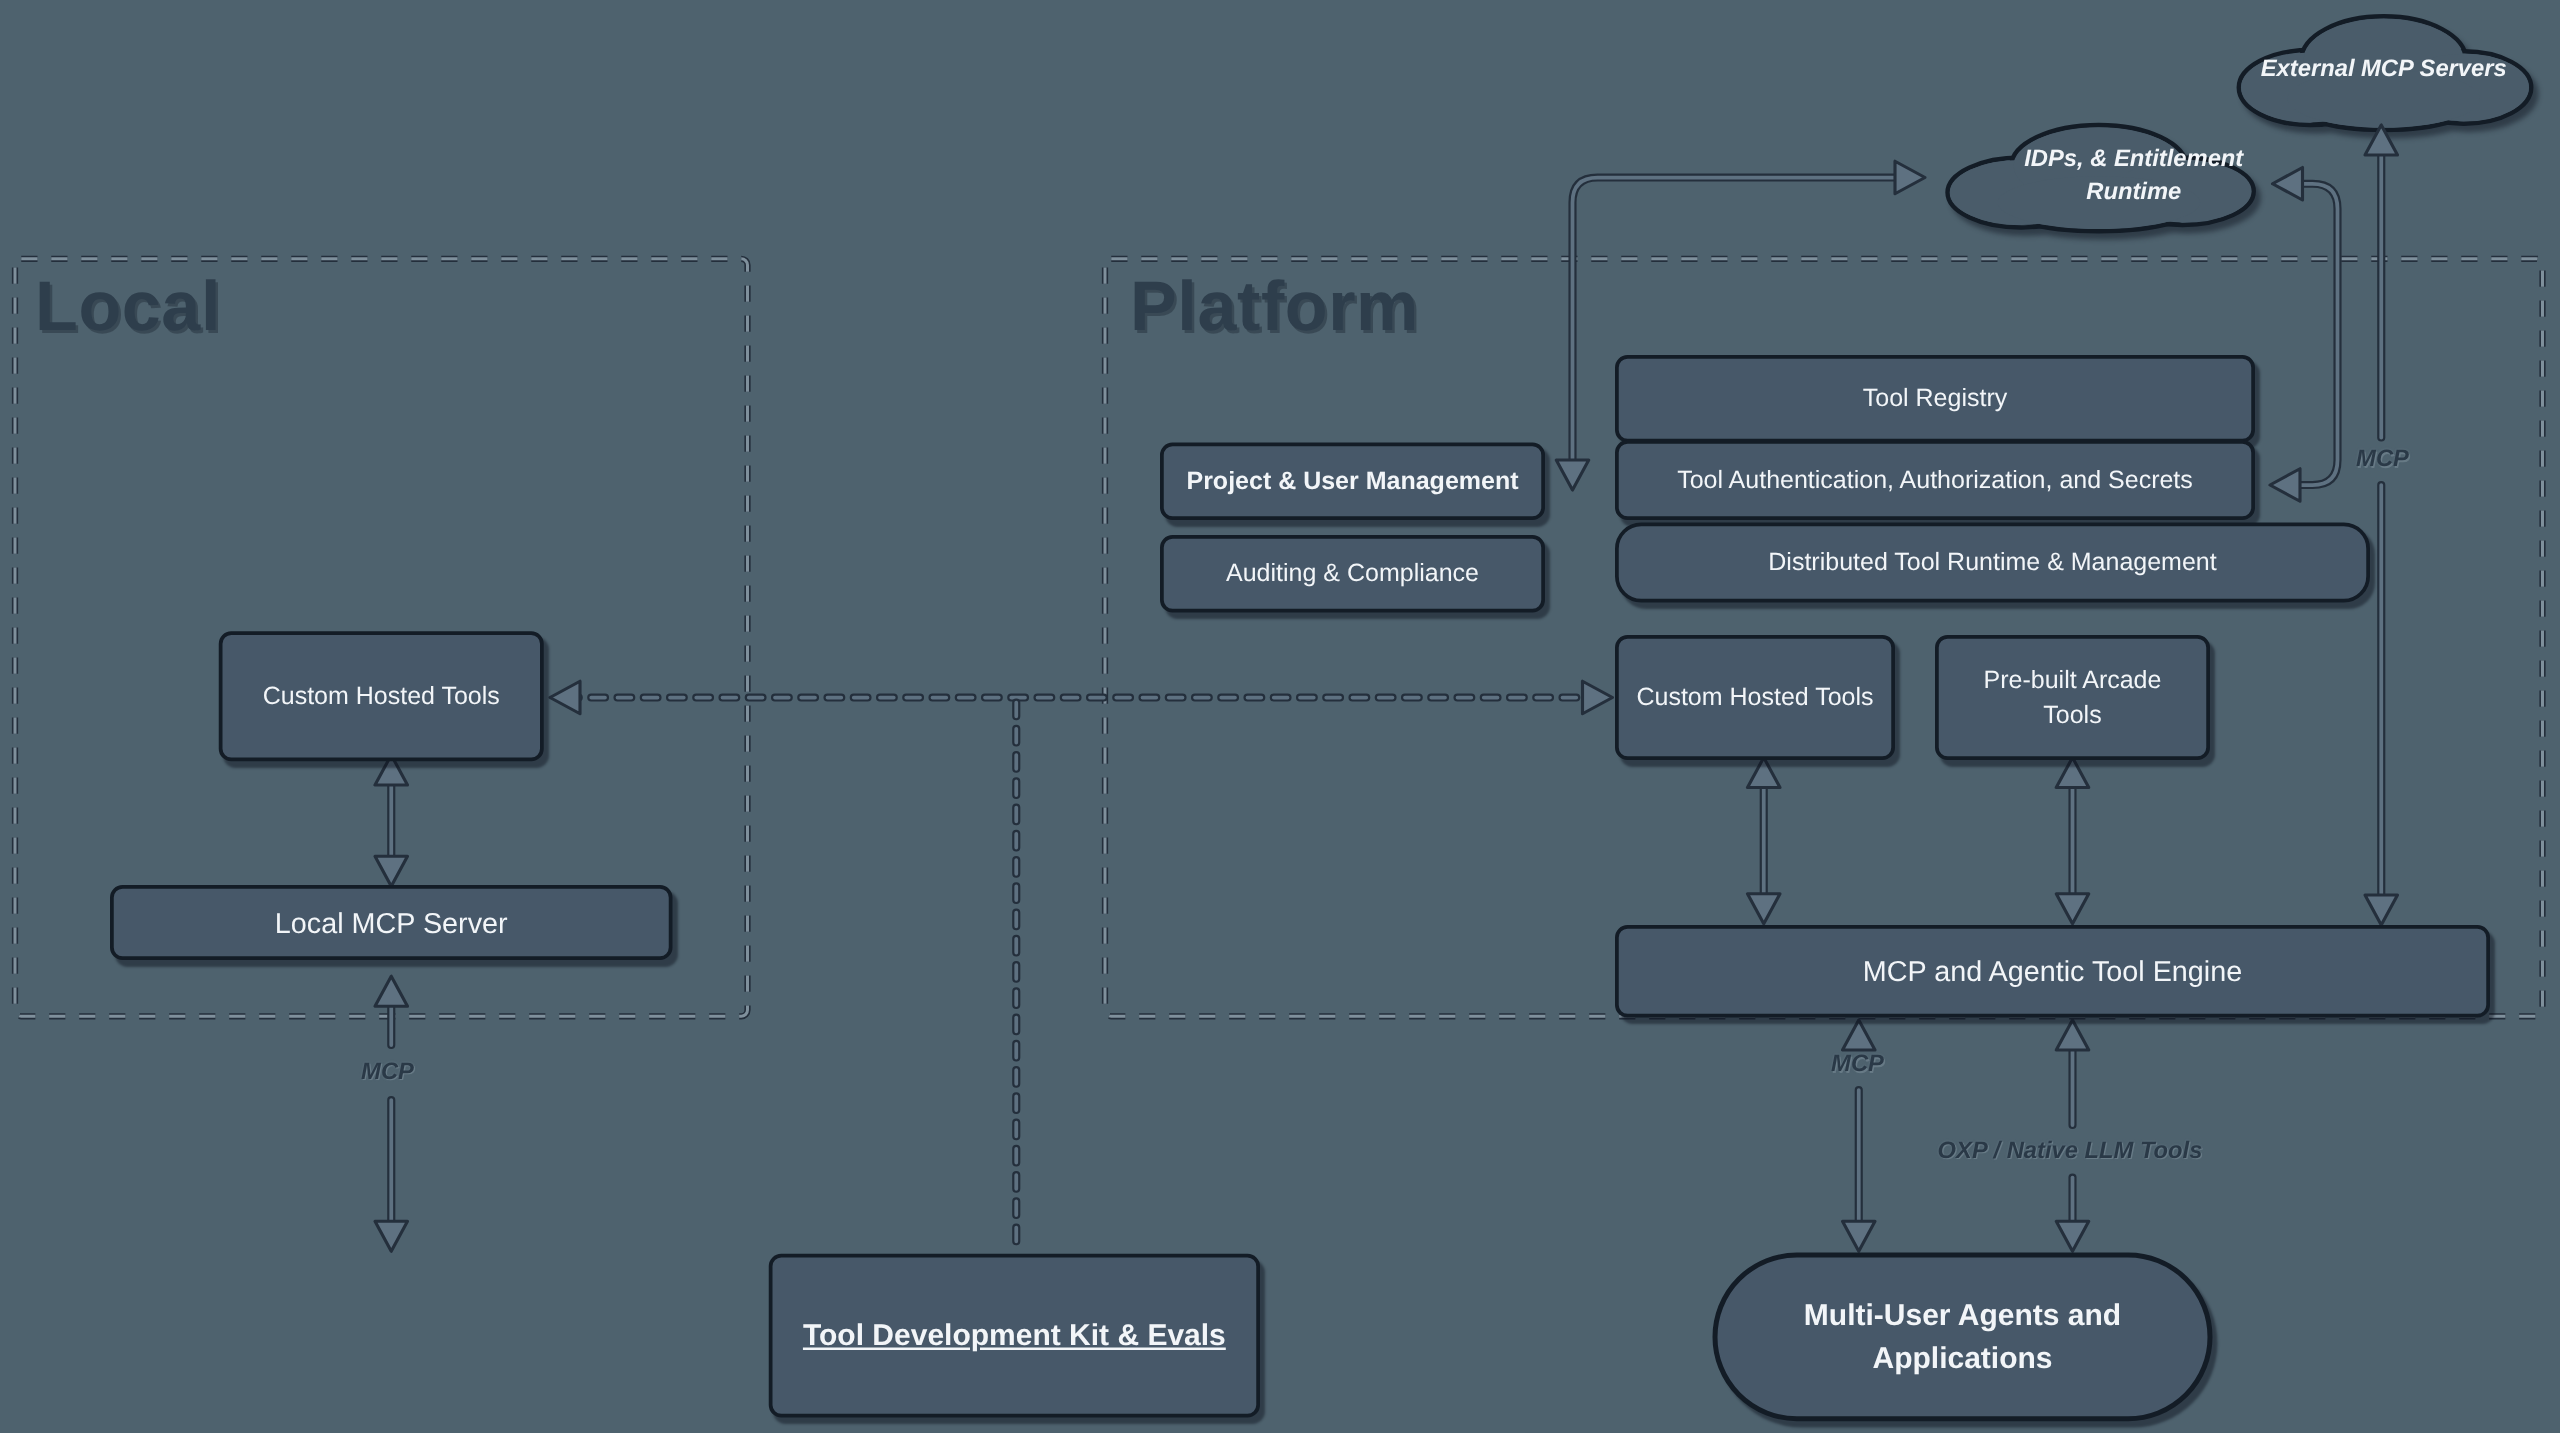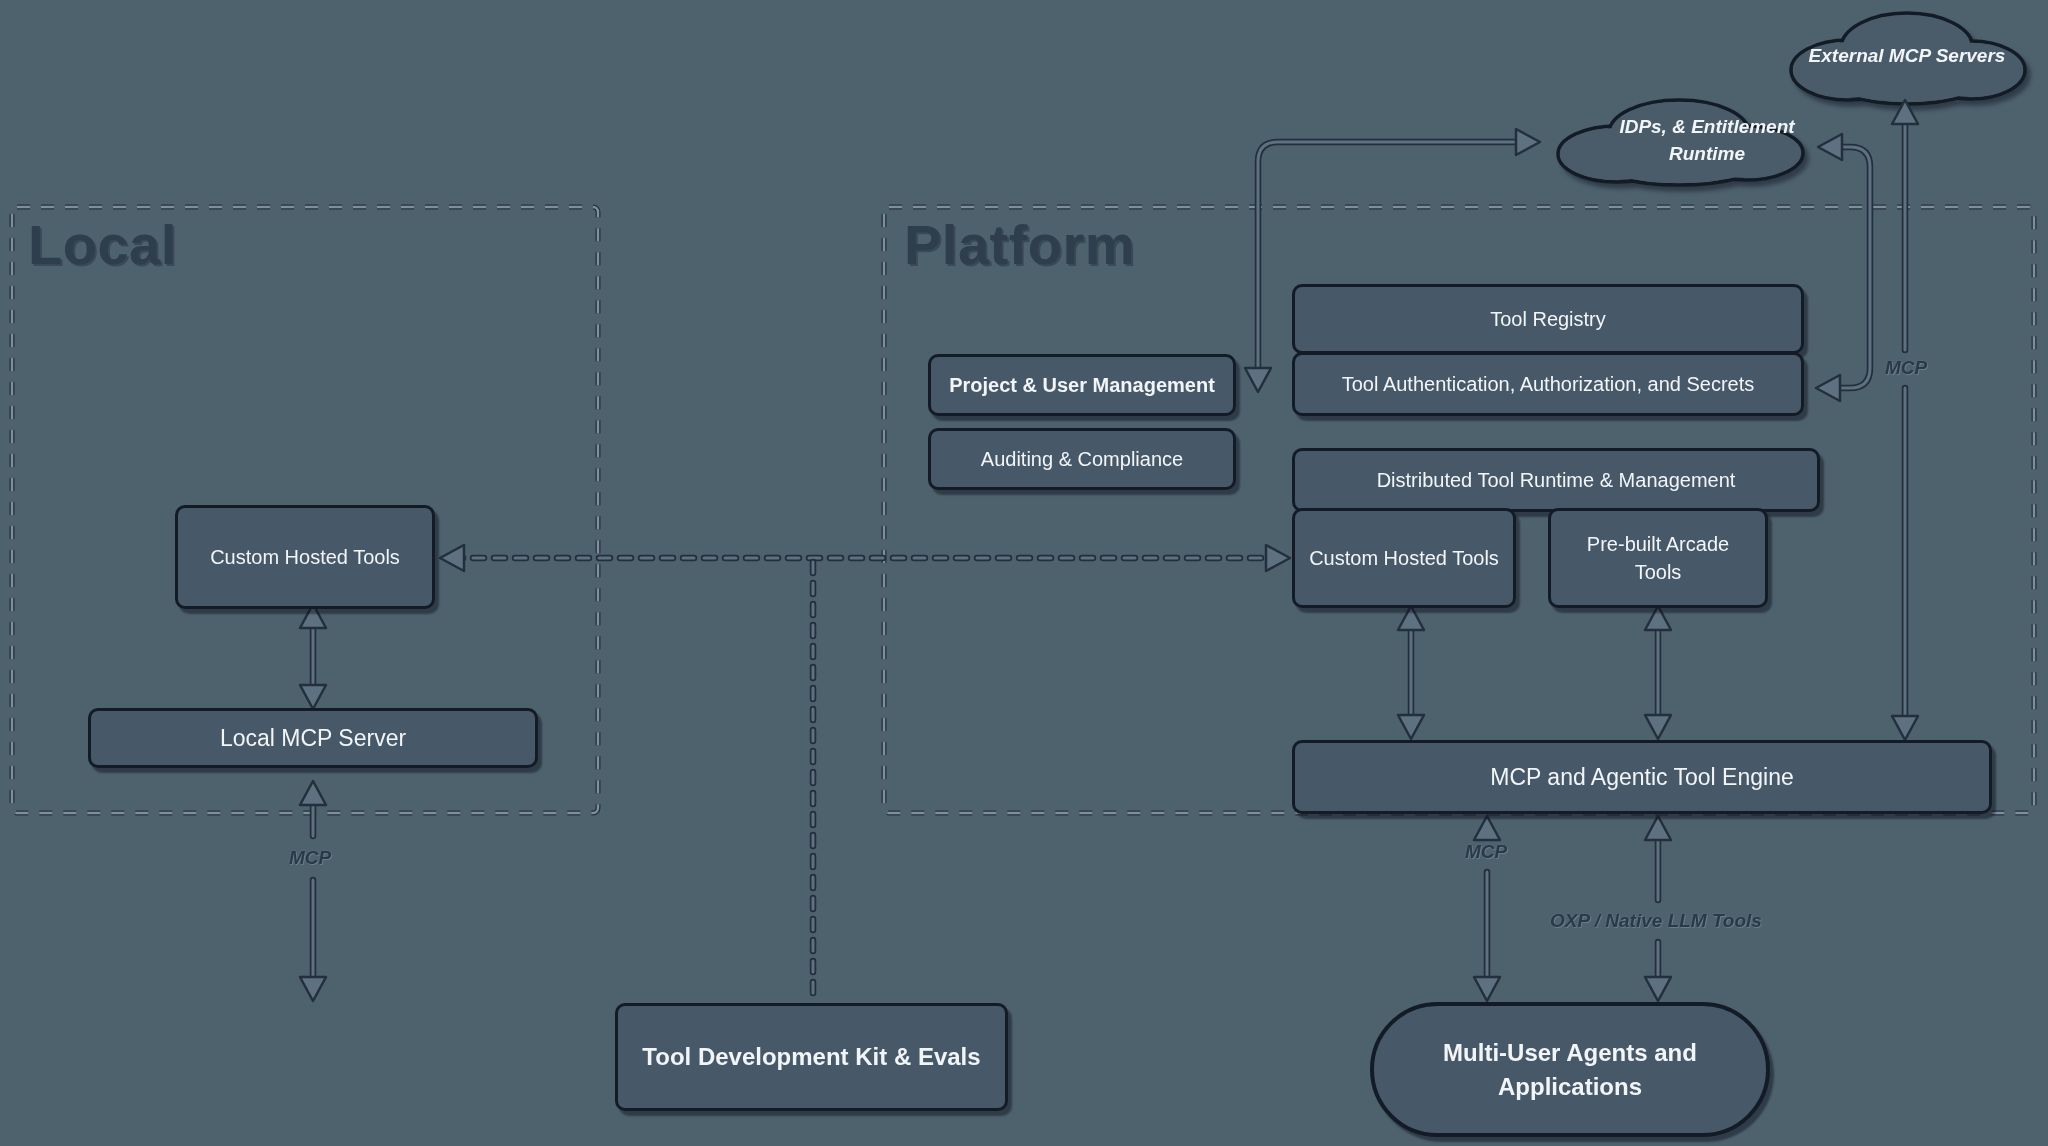--- a/index.html
+++ b/index.html
@@ -147,29 +147,29 @@
   <div class="cloud-label" style="left:1907px;top:56px;">External MCP Servers</div>
   <div class="cloud-label" style="left:1679px;top:141px;margin-left:28px;">
     <div>IDPs, &amp; Entitlement</div>
     <div>Runtime</div>
   </div>
 
   <div class="node" style="left:1292px;top:272px;width:512px;height:70px;margin-top:12px;">Tool Registry</div>
   <div class="node" style="left:928px;top:354px;width:308px;height:62px;font-weight:bold;">Project &amp; User Management</div>
   <div class="node" style="left:1292px;top:352px;width:512px;height:64px;">Tool Authentication, Authorization, and Secrets</div>
   <div class="node" style="left:928px;top:428px;width:308px;height:62px;">Auditing &amp; Compliance</div>
-  <div class="node" style="left:1292px;top:448px;width:528px;height:64px;">Distributed Tool Runtime &amp; Management</div>
+  <div class="node" style="left:1292px;top:418px;width:604px;height:64px;border-radius:21px;">Distributed Tool Runtime &amp; Management</div>
   <div class="node" style="left:1292px;top:508px;width:224px;height:100px;">Custom Hosted Tools</div>
   <div class="node" style="left:1548px;top:508px;width:220px;height:100px;">Pre-built Arcade Tools</div>
   <div class="node big" style="left:1292px;top:740px;width:700px;height:74px;">MCP and Agentic Tool Engine</div>
 
   <div class="node" style="left:175px;top:505px;width:260px;height:104px;">Custom Hosted Tools</div>
   <div class="node big" style="left:88px;top:708px;width:450px;height:60px;">Local MCP Server</div>
 
-  <div class="node bold" style="left:615px;top:1003px;width:393px;height:108px;">Tool Development Kit &amp; Evals</div>
+  <div class="node bold" style="left:615px;top:1003px;width:393px;height:131px;text-decoration:underline;">Tool Development Kit &amp; Evals</div>
   <div class="node bold pill" style="left:1370px;top:1002px;width:400px;height:135px;">
     <div>Multi-User Agents and</div>
     <div>Applications</div>
   </div>
 
   <div class="edge-label" style="left:310px;top:858px;">MCP</div>
   <div class="edge-label" style="left:1486px;top:852px;">MCP</div>
   <div class="edge-label" style="left:1906px;top:368px;">MCP</div>
   <div class="edge-label" style="left:1656px;top:921px;">OXP / Native LLM Tools</div>
 

